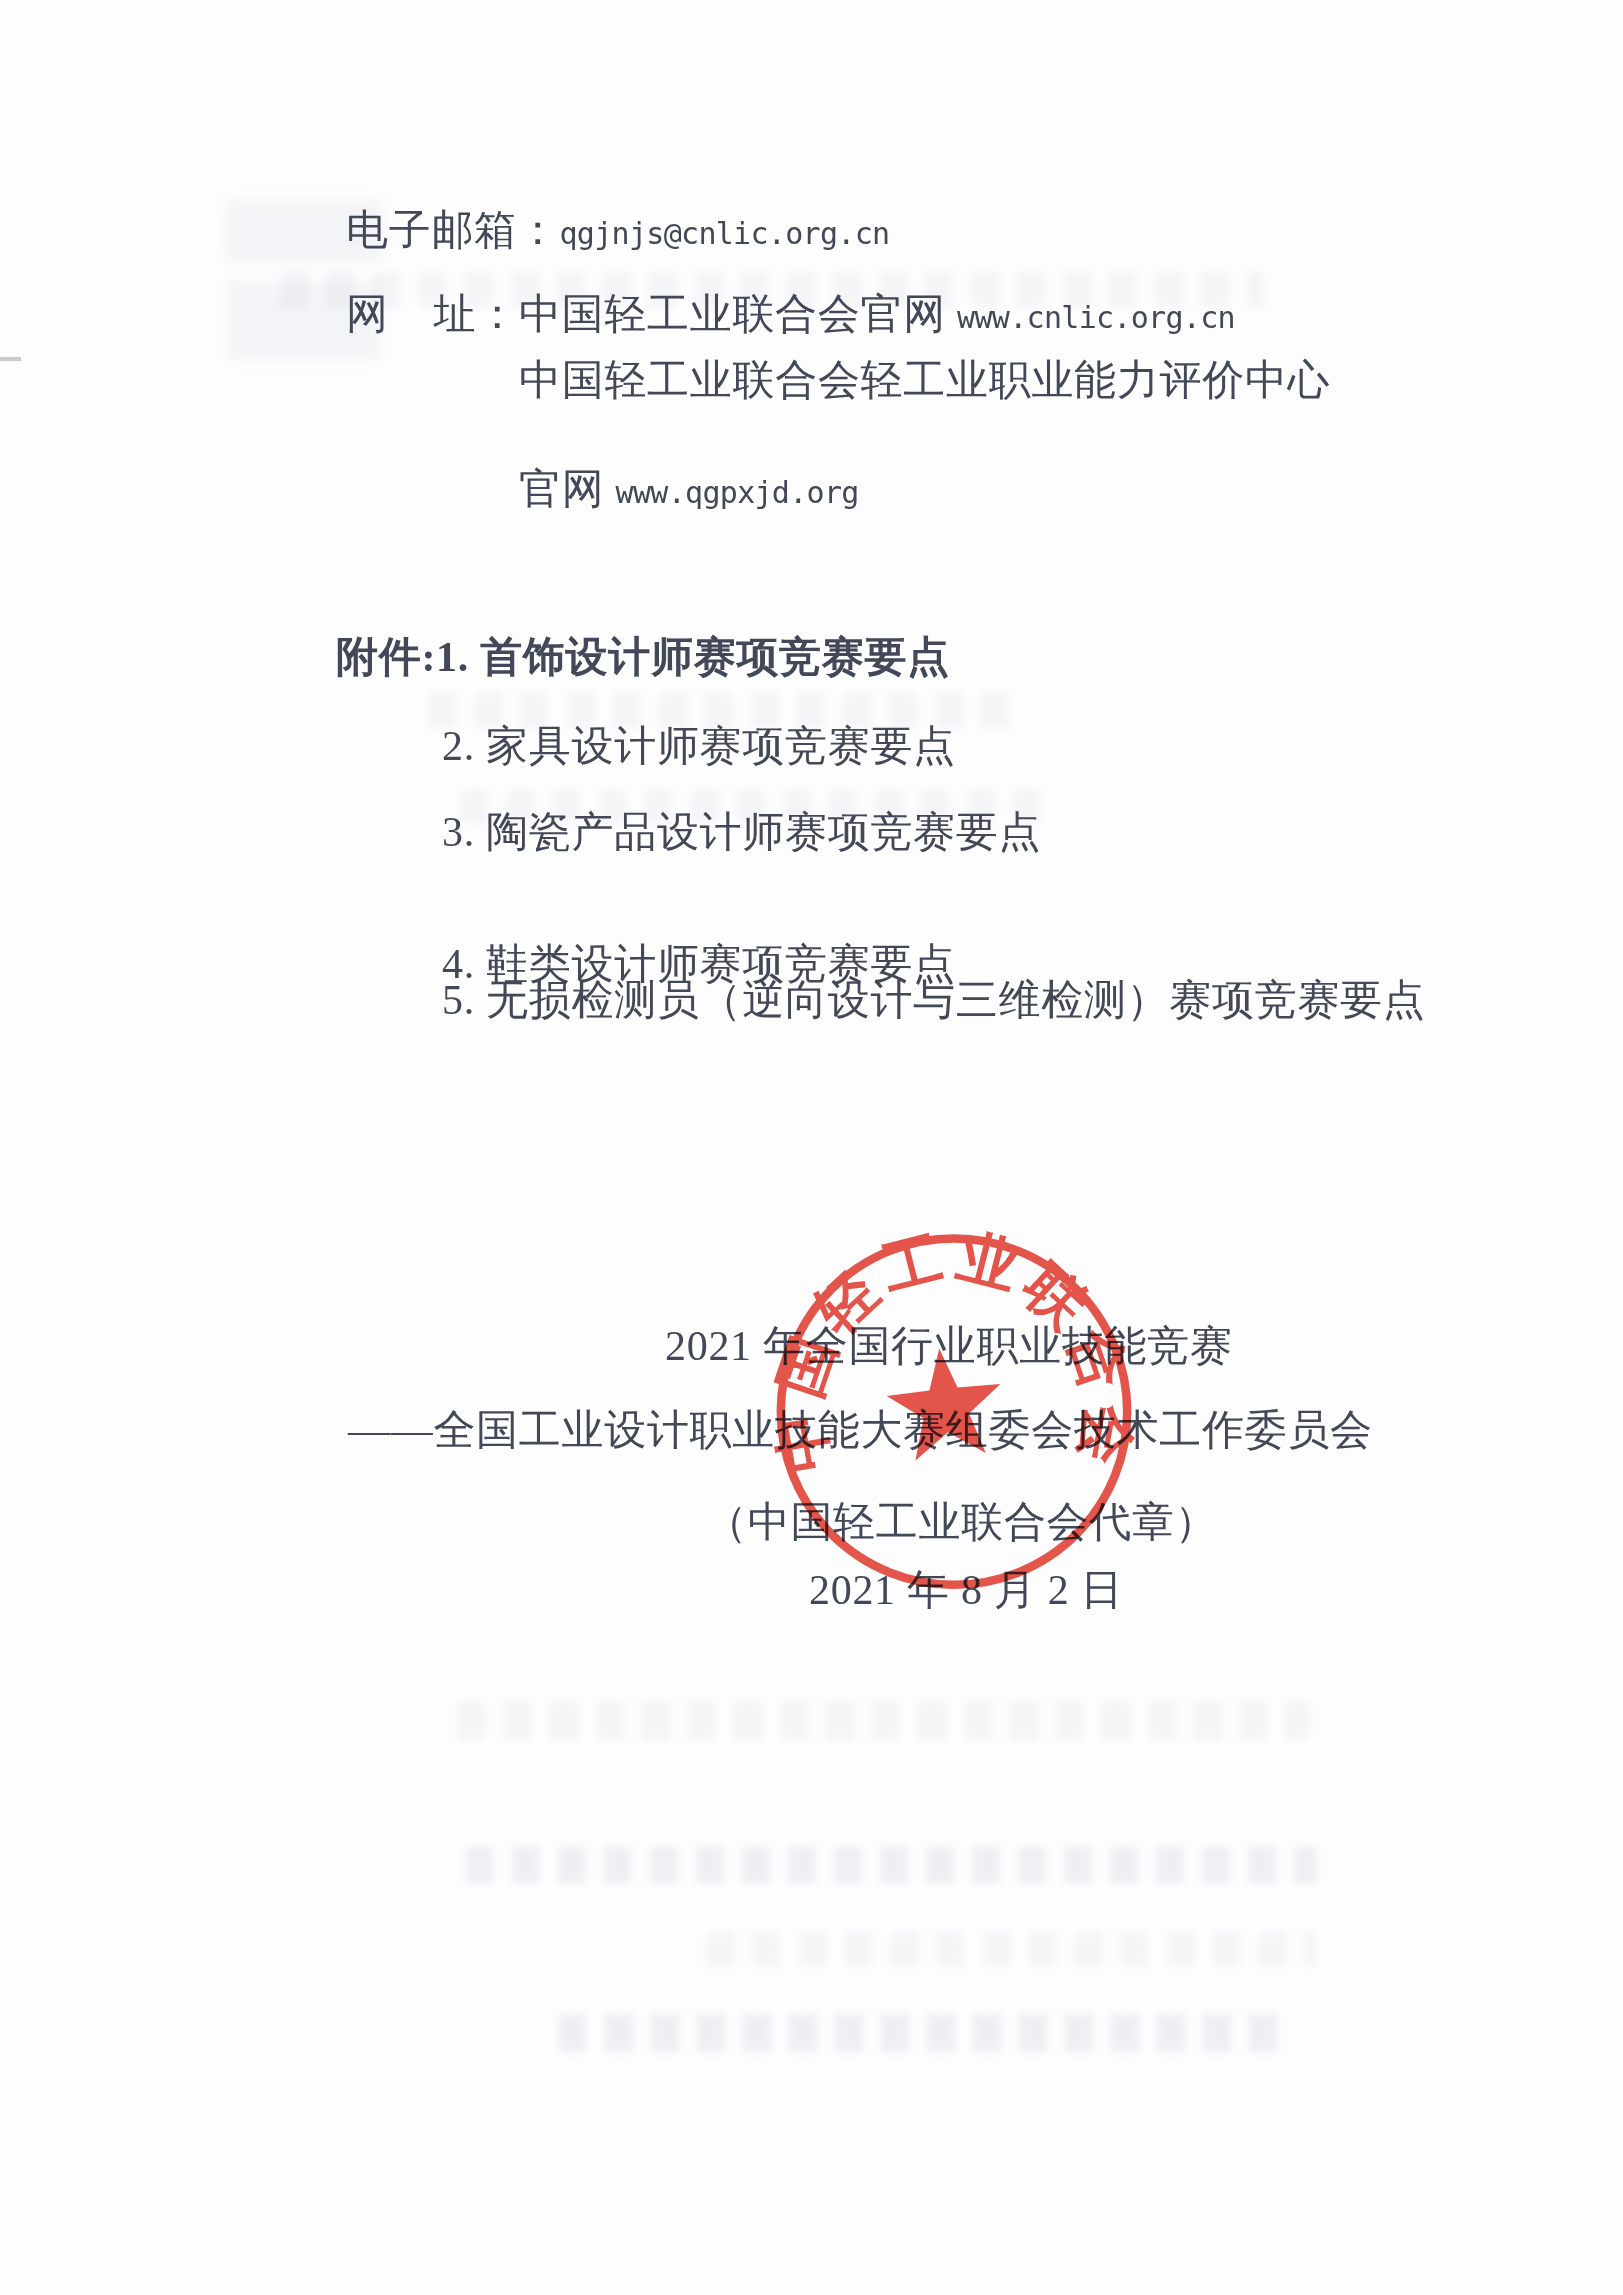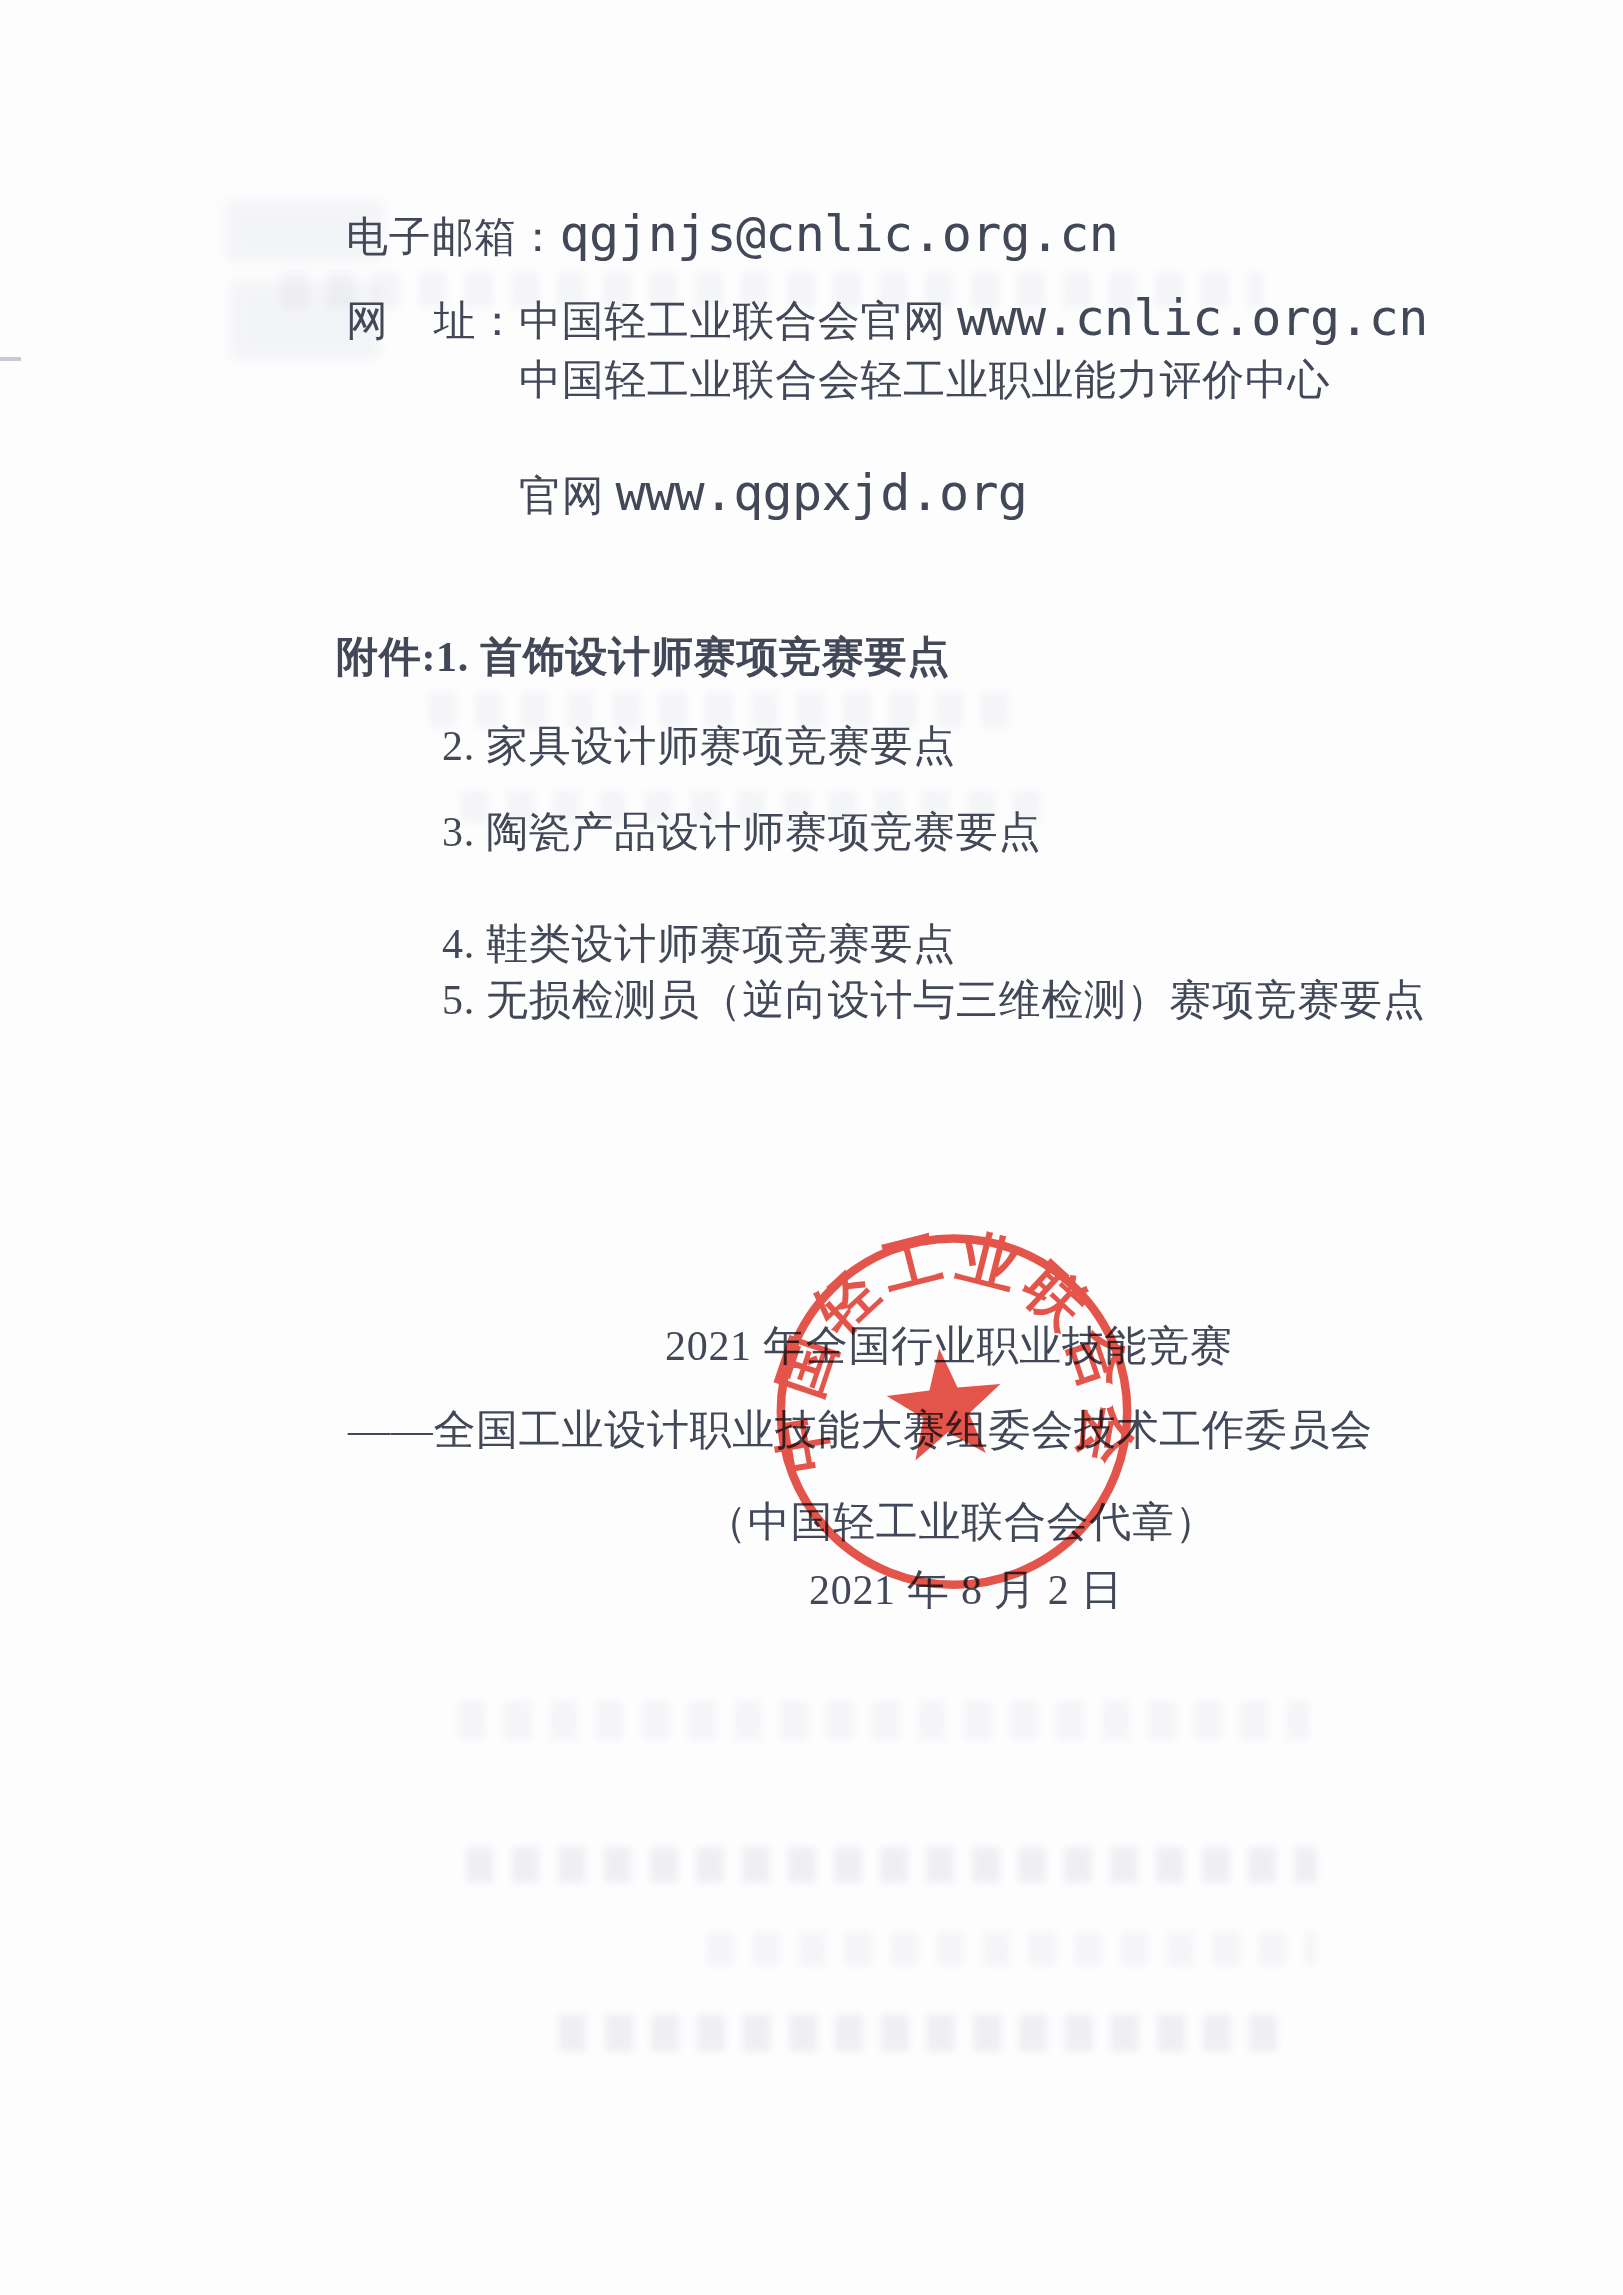--- a/index.html
+++ b/index.html
@@ -14,21 +14,21 @@
   .line{
     position:absolute;
     font-size:42px;
     line-height:1.05;
     color:#424857;
     white-space:pre;
     letter-spacing:0.7px;
   }
   .latin{
     font-family:"DejaVu Sans Mono","Liberation Mono",monospace;
-    font-size:50px;
+    font-size:30px;
     letter-spacing:-0.7px;
   }
   
   .ghost{
     position:absolute;
     opacity:.12;
     filter:blur(3.9px);
     background:repeating-linear-gradient(90deg,#8d93a8 0 27.5px,transparent 27.5px 46px);
     border-radius:3.9px;
     pointer-events:none;
@@ -74,21 +74,21 @@
   <div class="line" style="left:346px;top:292px;"><span>网    址：</span><span>中国轻工业联合会官网 </span><span class="latin">www.cnlic.org.cn</span></div>
 
   <div class="line" style="left:519px;top:358px;"><span>中国轻工业联合会轻工业职业能力评价中心</span></div>
 
   <div class="line" style="left:519px;top:467px;"><span>官网 </span><span class="latin">www.qgpxjd.org</span></div>
 
 
   <div class="line" style="left:336px;top:635px;font-weight:bold;"><span>附件:</span><span>1. 首饰设计师赛项竞赛要点</span></div>
   <div class="line" style="left:442px;top:724px;"><span>2. 家具设计师赛项竞赛要点</span></div>
   <div class="line" style="left:442px;top:810px;"><span>3. 陶瓷产品设计师赛项竞赛要点</span></div>
-  <div class="line" style="left:442px;top:922px;"><span>4. 鞋类设计师赛项竞赛要点</span></div>
+  <div class="line" style="left:442px;top:942px;"><span>4. 鞋类设计师赛项竞赛要点</span></div>
   <div class="line" style="left:442px;top:978px;"><span>5. 无损检测员（逆向设计与三维检测）赛项竞赛要点</span></div>
 
   <div class="line" style="left:665px;top:1324px;"><span>2021 年全国行业职业技能竞赛</span></div>
   <div class="line" style="left:348px;top:1408px;"><span>——全国工业设计职业技能大赛组委会技术工作委员会</span></div>
   <div class="line" style="left:705px;top:1489px;margin-top:11px;"><span>（中国轻工业联合会代章）</span></div>
   <div class="line" style="left:809px;top:1568px;"><span>2021 年 8 月 2 日</span></div>
 
   <svg class="seal" viewBox="0 0 560 560" aria-hidden="true">
     <defs>
       <path id="sealArc" d="M 94 368 A 205 205 0 1 1 466 368" fill="none"></path>

